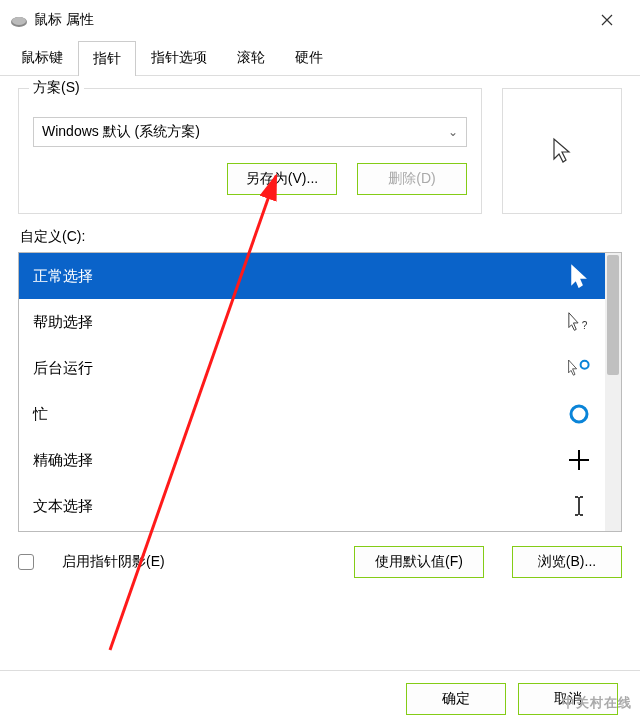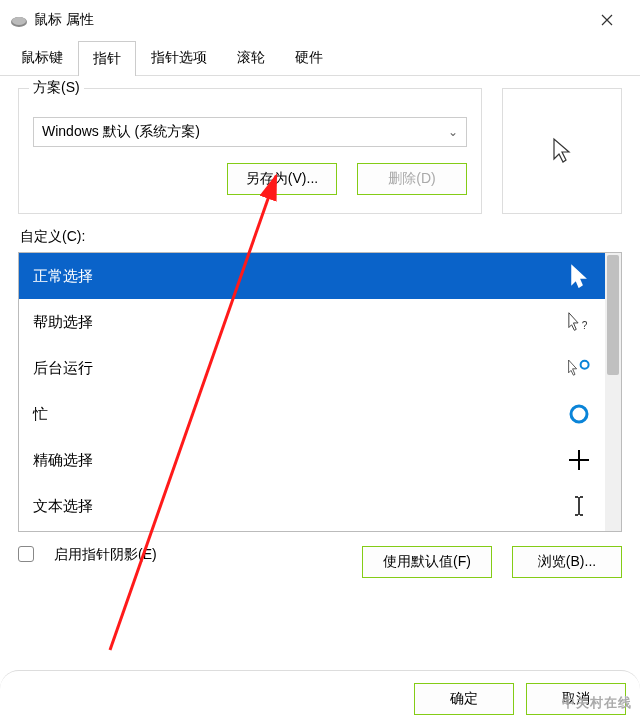--- a/index.html
+++ b/index.html
@@ -30,25 +30,25 @@
   .customize-label { font-size: 14px; margin: 14px 0 6px 2px; }
   .list-wrap { border: 1px solid #bbb; height: 280px; display: flex; }
   .list { flex: 1; overflow: hidden; }
   .scrollbar { width: 16px; background: #f0f0f0; position: relative; }
   .scrollbar .thumb { position: absolute; top: 2px; left: 2px; right: 2px; height: 120px; background: #c0c0c0; border-radius: 2px; }
 
   .item { height: 46px; display: flex; align-items: center; padding: 13px 14px; font-size: 15px; }
   .item.selected { background: #0a63c9; color: #fff; }
   .item .cursor { margin-left: auto; width: 24px; height: 24px; display: flex; align-items: center; justify-content: center; }
 
-  .lower { display: flex; margin-top: 14px; gap: 20px; }
+  .lower { display: flex; align-items: center; margin-top: 14px; gap: 28px; }
   .chk { width: 16px; height: 16px; border: 1px solid #888; border-radius: 3px; }
   .chk-label { font-size: 14px; flex: 1; }
 
-  .footer { position: absolute; bottom: 0; left: 0; right: 0; height: 56px; border-top: 1px solid #ddd; display: flex; align-items: center; justify-content: flex-end; gap: 12px; padding-right: 14px; border-radius: 19px; }
+  .footer { position: absolute; bottom: 0; left: 0; right: 0; height: 56px; border-top: 1px solid #ddd; display: flex; align-items: center; justify-content: flex-end; gap: 12px; padding-right: 22px; }
 
   .watermark { position: absolute; right: 8px; bottom: 14px; font-size: 13px; color: #aaa; letter-spacing: 1px; pointer-events: none; font-weight: bold; }
 
   .arrow-overlay { position: absolute; pointer-events: none; }
 </style>
 </head>
 <body>
 
 <div class="titlebar">
   <span class="icon">

